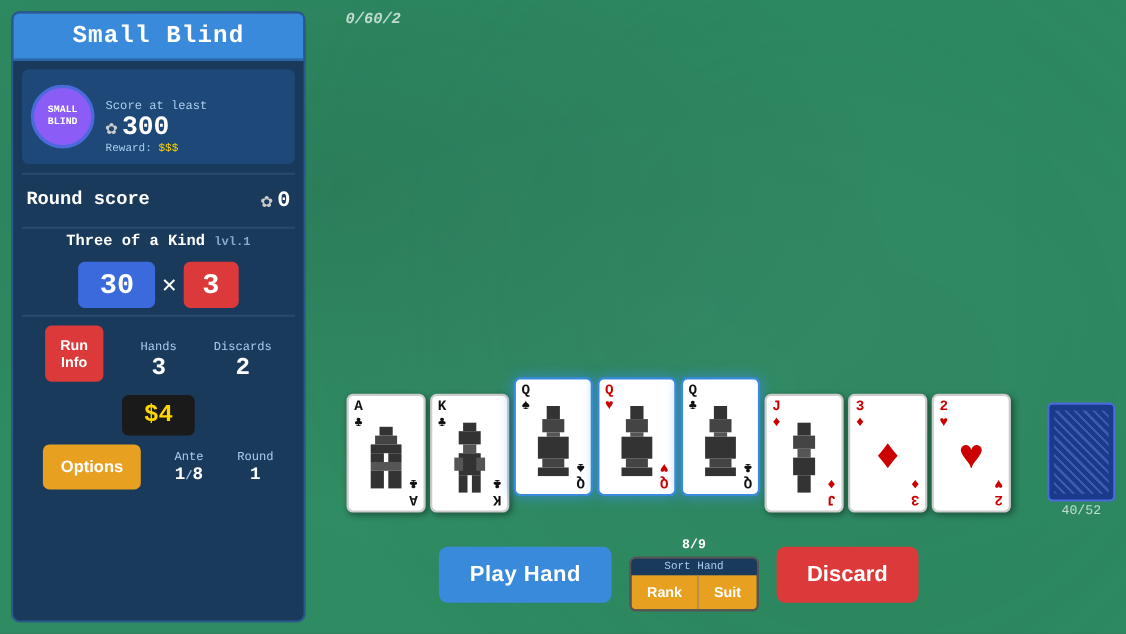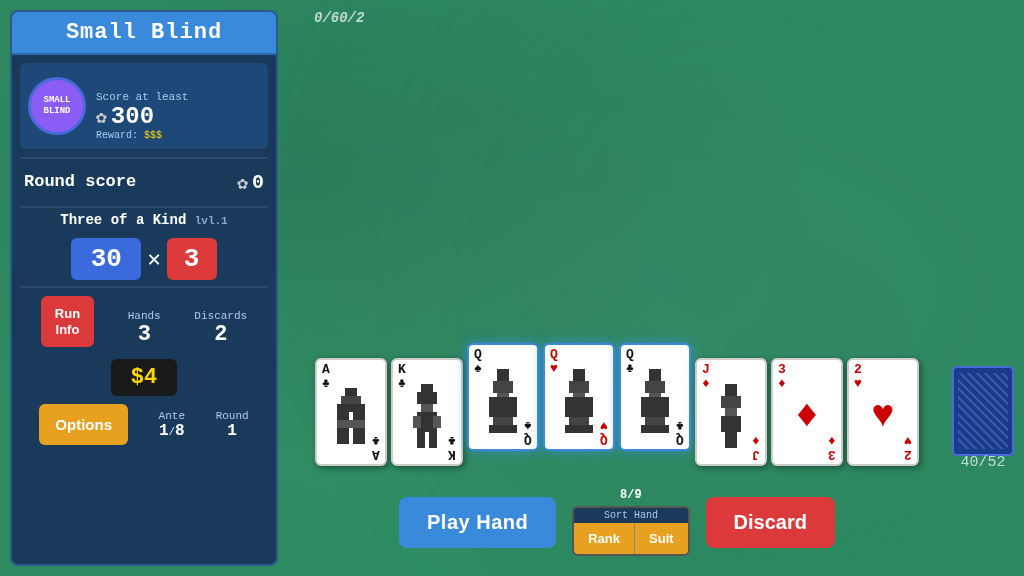--- a/index.html
+++ b/index.html
@@ -337,21 +337,21 @@
         repeating-linear-gradient(45deg, #3a5aac, #3a5aac 2px, #1a3a8c 2px, #1a3a8c 6px),
         repeating-linear-gradient(-45deg, #3a5aac, #3a5aac 2px, #1a3a8c 2px, #1a3a8c 6px);
     }
     .deck-count {
       position: absolute;
       bottom: 95px;
       right: 0;
       width: 62px;
       text-align: center;
       color: rgba(255,255,255,0.7);
-      font-size: 15px;
+      font-size: 12px;
     }
 
     
     .bottom-buttons {
       position: absolute;
       bottom: 10px;
       left: 0;
       right: 70px;
       display: flex;
       align-items: center;

